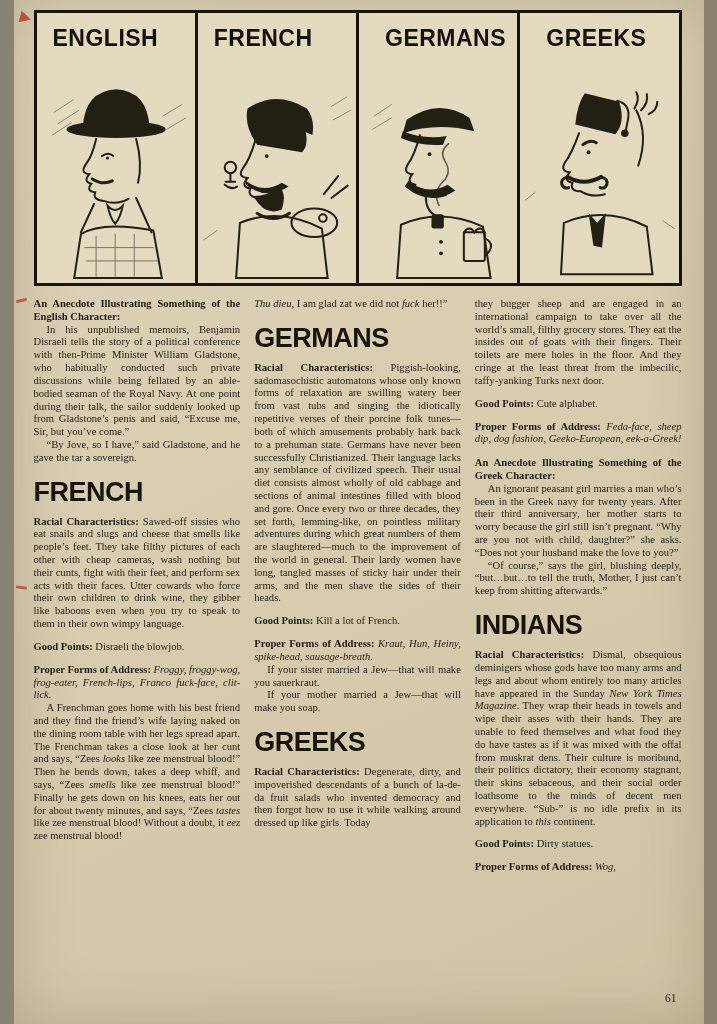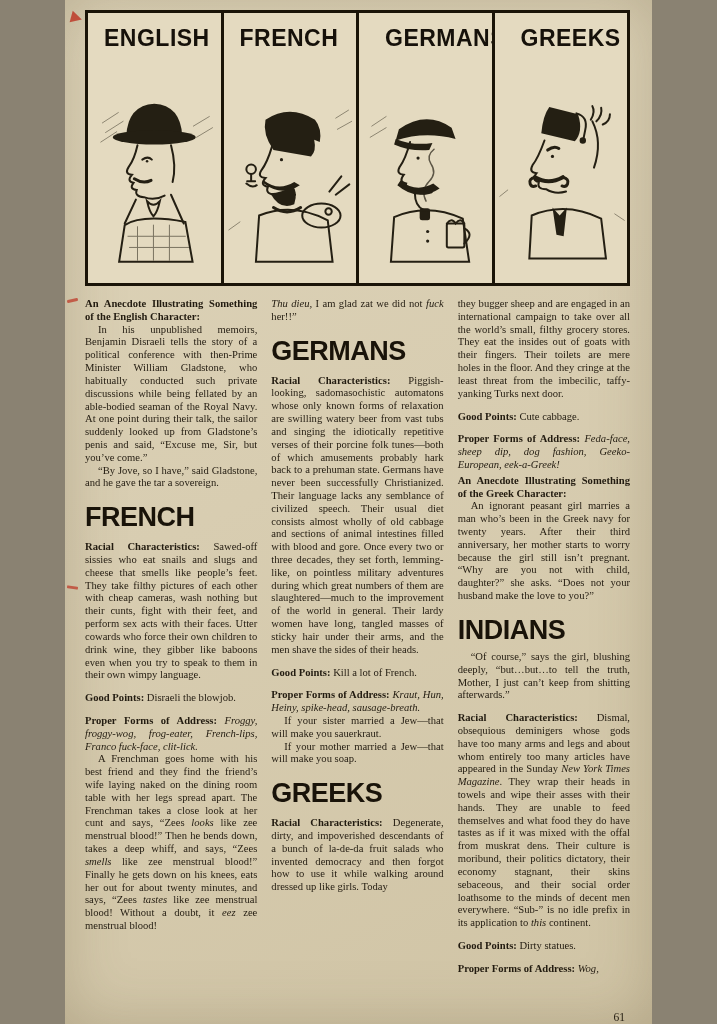--- a/index.html
+++ b/index.html
@@ -1,18 +1,18 @@
 <!DOCTYPE html>
 <html lang="en"><head>
 <meta charset="utf-8">
 <style>
   html,body{margin:0;padding:0;background:#8a8272;}
   .page{
     position:relative;
-    width:587px;height:1024px;
+    width:690px;height:1024px;
     margin:0 auto;
     overflow:hidden;
     background:linear-gradient(155deg,#ddd3b8 0%,#d8cdb1 45%,#d0c4a5 100%);
     box-shadow:inset 0 0 60px rgba(90,75,45,.25);
     font-family:"Liberation Serif",serif;
     color:#221c12;
   }
   
   .strip{
     position:absolute;left:20px;right:22px;top:10px;height:276px;
@@ -42,29 +42,29 @@
     text-align:justify;hyphens:auto;-webkit-hyphens:auto;
     color:#221b10;
   }
   .blk{margin:0;}
   .col > .blk:first-child{margin-top:0 !important;}
   .h1{
     font-family:"Liberation Sans",sans-serif;
     font-size:27px;font-weight:700;letter-spacing:-.5px;line-height:1;
     margin:14px 0 7px;color:#191309;text-align:left;hyphens:none;
   }
-  .subhead{font-weight:700;margin-top:3px;}
+  .subhead{font-weight:700;margin-top:11px;}
   .lead{margin-top:10px;}
   .p{text-indent:13px;}
   .pcont{}
   .s-b{font-weight:700;}
   .s-i{font-style:italic;}
   
   .page-num{
-    position:absolute;bottom:1px;right:27px;
+    position:absolute;bottom:20px;right:27px;
     font-size:11.5px;color:#221b10;text-align:center;
   }
   .red-corner{
     position:absolute;left:6px;top:12px;width:0;height:0;
     border-left:11px solid #bd3a28;
     border-top:6px solid transparent;border-bottom:6px solid transparent;
     transform:rotate(15deg);opacity:.85;
   }
   .red-tick{
     position:absolute;left:2px;width:11px;height:3px;
@@ -187,26 +187,26 @@
         <div class="blk lead"><span class="s-b">Racial Characteristics: </span><span>Piggish-looking, sadomasochistic automatons whose only known forms of relaxation are swilling watery beer from vast tubs and singing the idiotically repetitive verses of their porcine folk tunes—both of which amusements probably hark back to a prehuman state. Germans have never been successfully Christianized. Their language lacks any semblance of civilized speech. Their usual diet consists almost wholly of old cabbage and sections of animal intestines filled with blood and gore. Once every two or three decades, they set forth, lemming-like, on pointless military adventures during which great numbers of them are slaughtered—much to the improvement of the world in general. Their lardy women have long, tangled masses of sticky hair under their arms, and the men shave the sides of their heads.</span></div>
         <div class="blk lead"><span class="s-b">Good Points: </span><span>Kill a lot of French.</span></div>
         <div class="blk lead"><span class="s-b">Proper Forms of Address: </span><span class="s-i">Kraut, Hun, Heiny, spike-head, sausage-breath.</span></div>
         <div class="blk p"><span>If your sister married a Jew—that will make you sauerkraut.</span></div>
         <div class="blk p"><span>If your mother married a Jew—that will make you soap.</span></div>
         <div class="blk h1"><span>GREEKS</span></div>
         <div class="blk lead"><span class="s-b">Racial Characteristics: </span><span>Degenerate, dirty, and impoverished descendants of a bunch of la-de-da fruit salads who invented democracy and then forgot how to use it while walking around dressed up like girls. Today</span></div>
       </div>
     <div class="col">
         <div class="blk pcont"><span>they bugger sheep and are engaged in an international campaign to take over all the world’s small, filthy grocery stores. They eat the insides out of goats with their fingers. Their toilets are mere holes in the floor. And they cringe at the least threat from the imbecilic, taffy-yanking Turks next door.</span></div>
-        <div class="blk lead"><span class="s-b">Good Points: </span><span>Cute cabbage.</span></div>
+        <div class="blk lead"><span class="s-b">Good Points: </span><span>Cute alphabet.</span></div>
         <div class="blk lead"><span class="s-b">Proper Forms of Address: </span><span class="s-i">Feda-face, sheep dip, dog fashion, Geeko-European, eek-a-Greek!</span></div>
         <div class="blk subhead"><span class="s-b">An Anecdote Illustrating Something of the Greek Character:</span></div>
         <div class="blk p"><span>An ignorant peasant girl marries a man who’s been in the Greek navy for twenty years. After their third anniversary, her mother starts to worry because the girl still isn’t pregnant. “Why are you not with child, daughter?” she asks. “Does not your husband make the love to you?”</span></div>
+        <div class="blk p"><span>“Of course,” says the girl, blushing deeply, “but…but…to tell the truth, Mother, I just can’t keep from shitting afterwards.”</span></div>
         <div class="blk h1"><span>INDIANS</span></div>
-        <div class="blk p"><span>“Of course,” says the girl, blushing deeply, “but…but…to tell the truth, Mother, I just can’t keep from shitting afterwards.”</span></div>
         <div class="blk lead"><span class="s-b">Racial Characteristics: </span><span>Dismal, obsequious deminigers whose gods have too many arms and legs and about whom entirely too many articles have appeared in the Sunday </span><span class="s-i">New York Times Magazine</span><span>. They wrap their heads in towels and wipe their asses with their hands. They are unable to feed themselves and what food they do have tastes as if it was mixed with the offal from muskrat dens. Their culture is moribund, their politics dictatory, their economy stagnant, their skins sebaceous, and their social order loathsome to the minds of decent men everywhere. “Sub-” is no idle prefix in its application to </span><span class="s-i">this</span><span> continent.</span></div>
         <div class="blk lead"><span class="s-b">Good Points: </span><span>Dirty statues.</span></div>
         <div class="blk lead"><span class="s-b">Proper Forms of Address: </span><span class="s-i">Wog,</span></div>
       </div>
   </div>
 
   <div class="page-num">61</div>
 
 </div>
 

